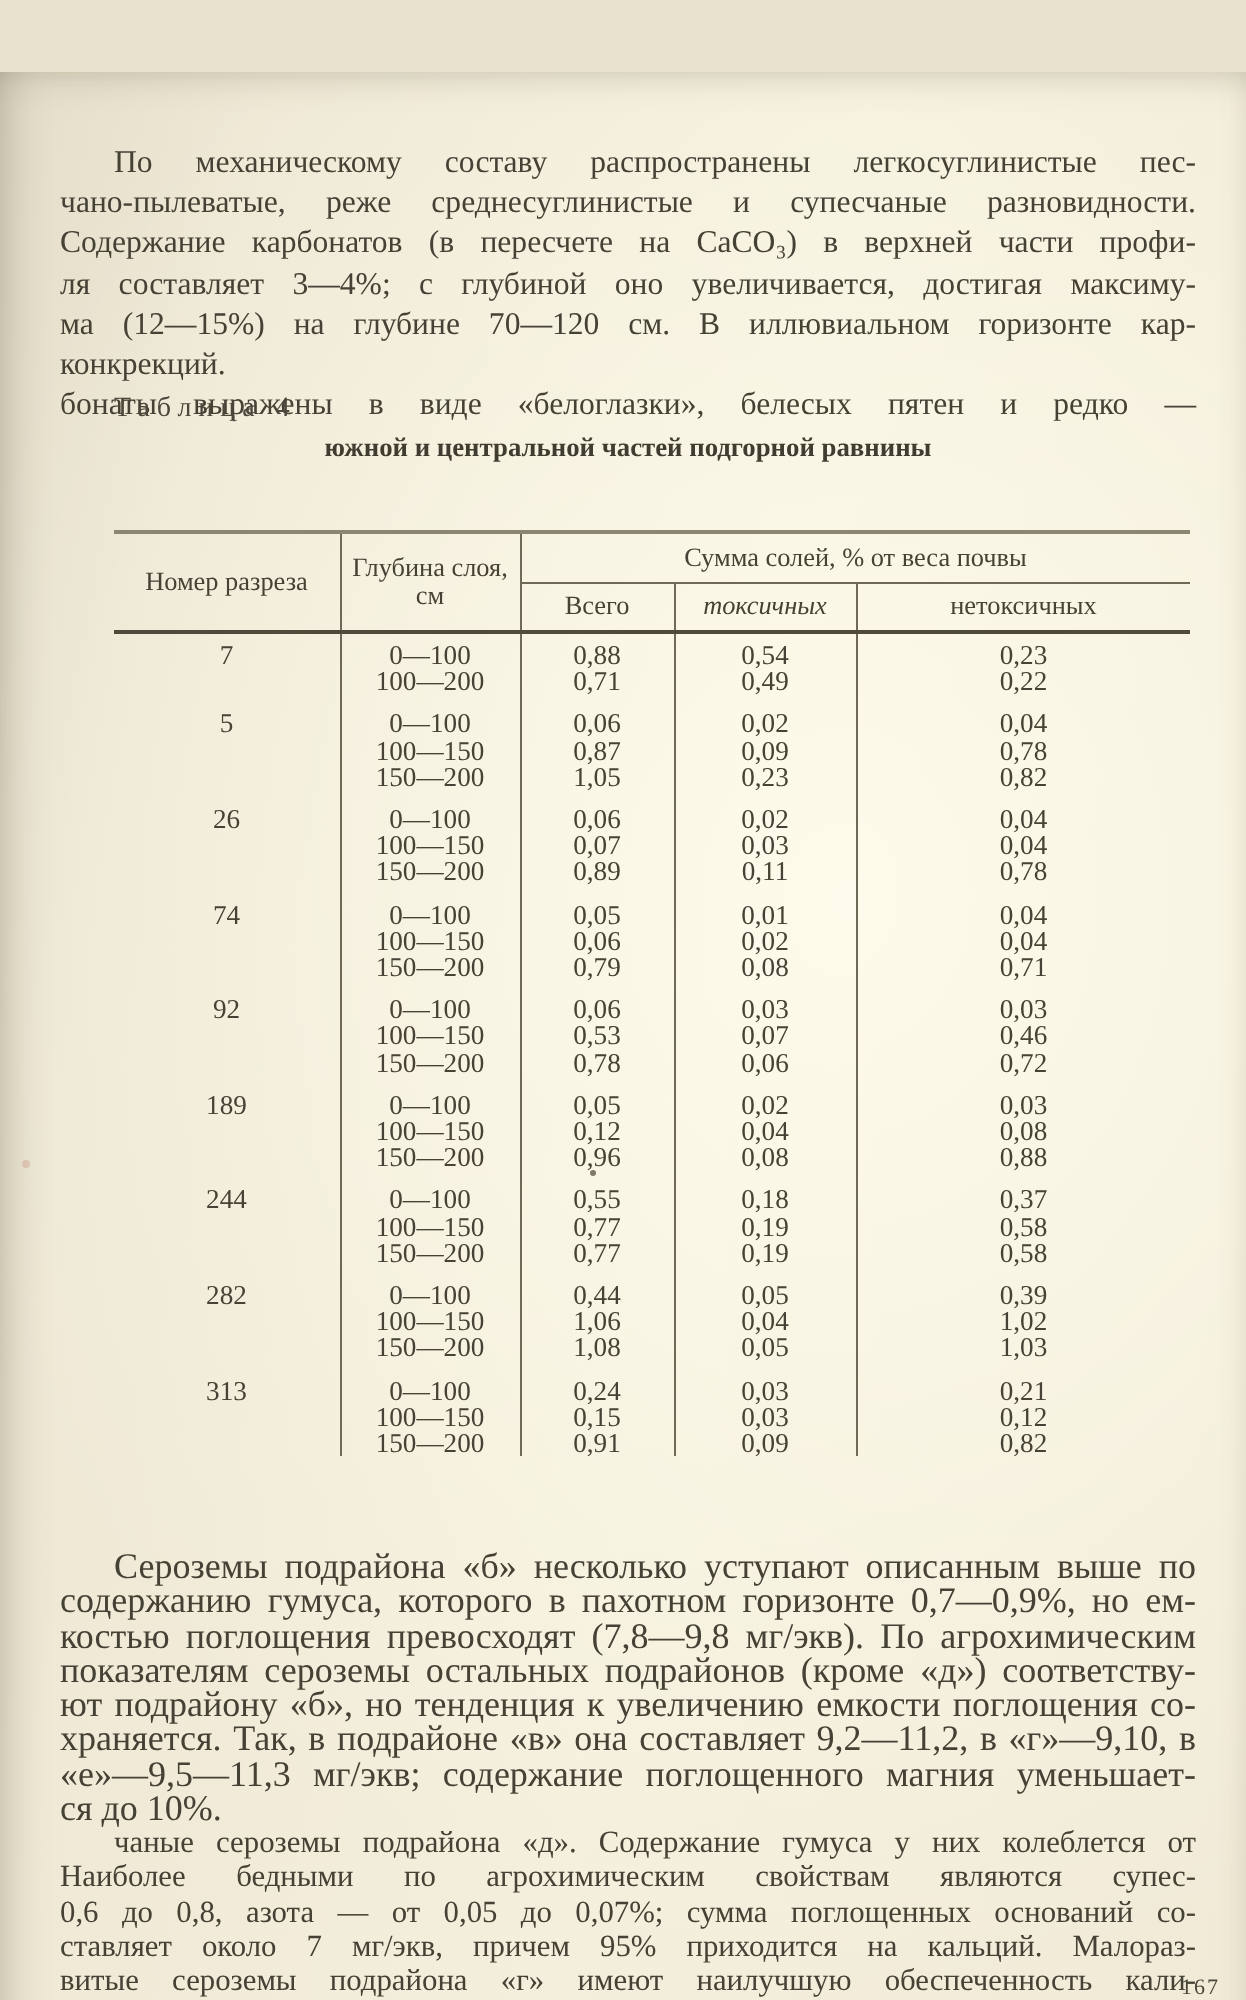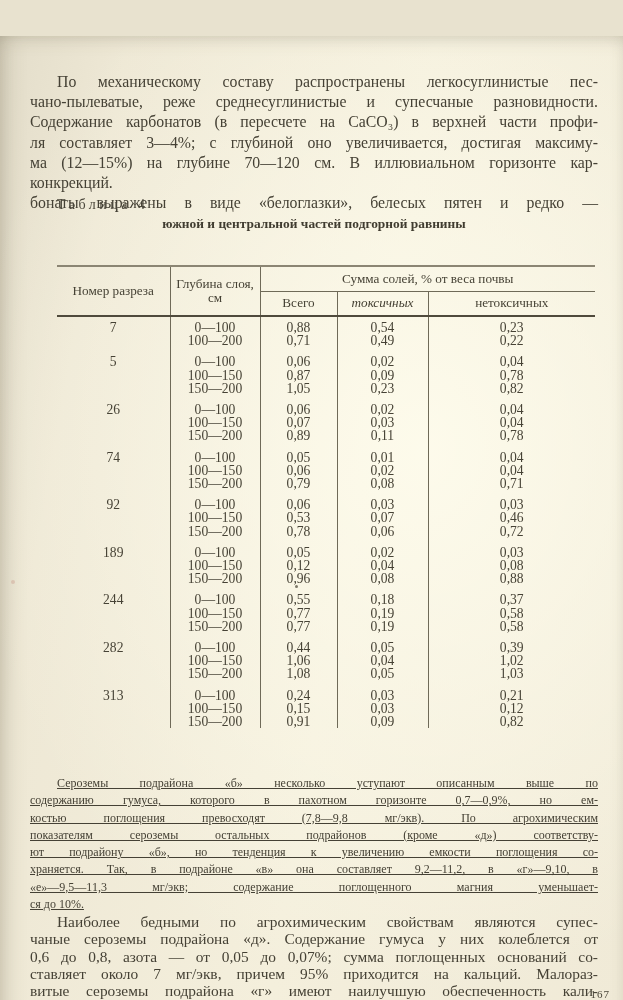--- a/index.html
+++ b/index.html
@@ -18,21 +18,21 @@
                 inset -8px 0 18px -12px rgba(95,88,64,0.20),
                 inset 0 14px 20px -14px rgba(95,88,64,0.22);
     margin-top: 36px;
   }
   .para{ position:absolute; left:30px; width:568px; }
   .para .tline{ text-align:justify; text-align-last:justify; white-space:normal; }
   .para .tline.tlast{ text-align-last:left; }
   .para .tline:first-child{ text-indent:27px; }
   .justify-all .tline.tlast{ text-align-last:justify; }
   #intro{ top:36px;  font-size:15.8px; line-height:20.2px; }
-  #body1{ top:739px; font-size:12px; line-height:17.3px;text-decoration:underline; }
+  #body1{ top:739px; font-size:18px; line-height:17.3px; }
   #body2{ top:877px; font-size:15.4px; line-height:17.3px; }
 
   #tlabel{
     position:absolute; left:57px; top:161px; width:538px;
     text-align:left; font-size:14px; letter-spacing:3.5px; color:#4b473b;
   }
   #ttitle{
     position:absolute; left:40px; top:180px; width:548px;
     font-size:13.4px; line-height:15px; font-weight:bold; color:#403c30;
   }
@@ -344,22 +344,22 @@
       <div class="tline">Сероземы подрайона «б» несколько уступают описанным выше по</div>
       <div class="tline">содержанию гумуса, которого в пахотном горизонте 0,7—0,9%, но ем-</div>
       <div class="tline">костью поглощения превосходят (7,8—9,8 мг/экв). По агрохимическим</div>
       <div class="tline">показателям сероземы остальных подрайонов (кроме «д») соответству-</div>
       <div class="tline">ют подрайону «б», но тенденция к увеличению емкости поглощения со-</div>
       <div class="tline">храняется. Так, в подрайоне «в» она составляет 9,2—11,2, в «г»—9,10, в</div>
       <div class="tline">«е»—9,5—11,3 мг/экв; содержание поглощенного магния уменьшает-</div>
       <div class="tline tlast">ся до 10%.</div>
     </div>
   <div id="body2" class="para justify-all">
+      <div class="tline">чаные сероземы подрайона «д». Содержание гумуса у них колеблется от</div>
       <div class="tline">Наиболее бедными по агрохимическим свойствам являются супес-</div>
-      <div class="tline">чаные сероземы подрайона «д». Содержание гумуса у них колеблется от</div>
       <div class="tline">0,6 до 0,8, азота — от 0,05 до 0,07%; сумма поглощенных оснований со-</div>
       <div class="tline">ставляет около 7 мг/экв, причем 95% приходится на кальций. Малораз-</div>
       <div class="tline tlast">витые сероземы подрайона «г» имеют наилучшую обеспеченность кали-</div>
     </div>
 
   <div id="pagenum">167</div>
 
 </div>
 
 </body></html>

